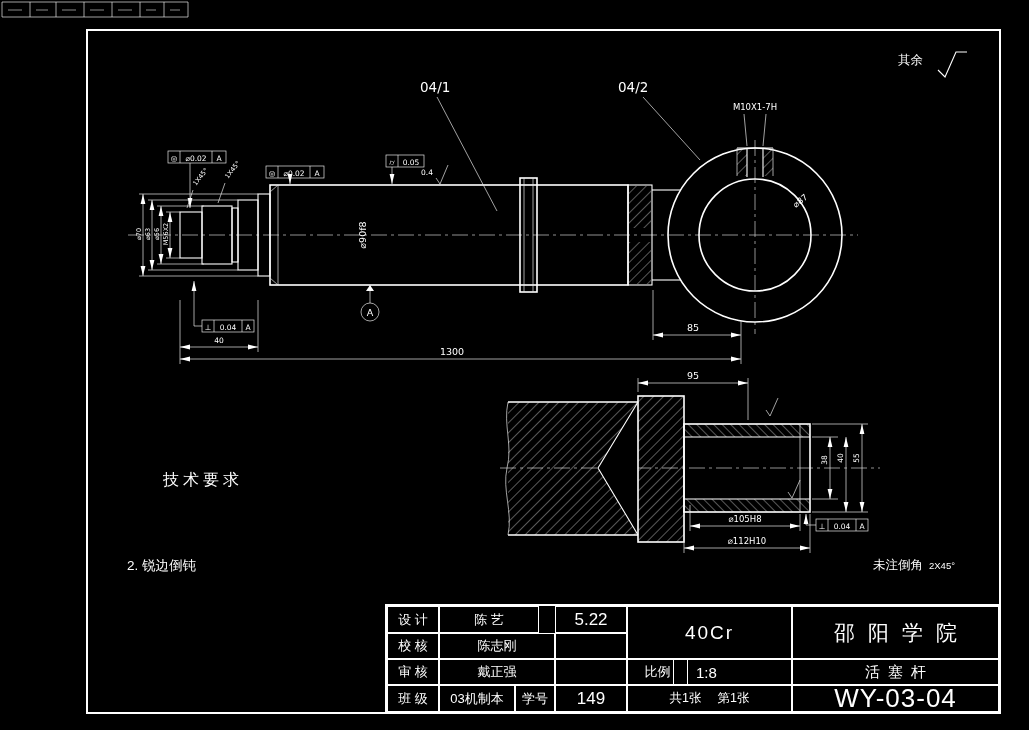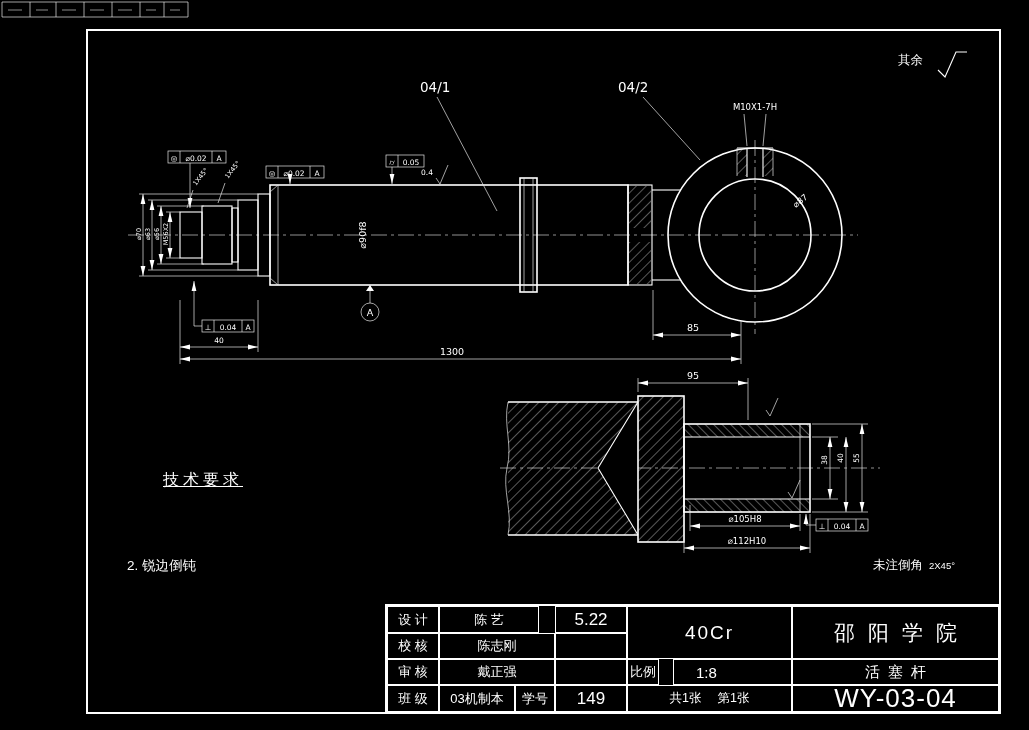--- a/index.html
+++ b/index.html
@@ -9,21 +9,21 @@
   svg .thick{stroke:#fff;stroke-width:2;fill:none}
   svg .thick2{stroke:#fff;stroke-width:1.6;fill:none}
   svg .med{stroke:#fff;stroke-width:1.1;fill:none}
   svg .thin{stroke:#e6e6e6;stroke-width:0.7;fill:none}
   svg .cl{stroke:#cfcfcf;stroke-width:0.7;fill:none;stroke-dasharray:16 4 3 4}
   svg text{fill:#fff;font-family:"DejaVu Sans", sans-serif;}
   .t6{font-size:6.5px}.t7{font-size:7.5px}.t8{font-size:8.5px}
   .t9{font-size:9.5px}.t12{font-size:12.5px}.t13{font-size:13.5px}
   
   .ov{position:absolute;color:#fff;white-space:nowrap;}
-  .tr-title{left:163px;top:470px;font-size:16px;letter-spacing:4px;text-decoration:underline;}
+  .tr-title{left:163px;top:470px;font-size:16px;letter-spacing:4px;}
   .tr-item{left:127px;top:528px;font-size:13.5px;}
   .tr-item2{left:127px;top:557px;font-size:13.5px;}
   .tr-item .dia{font-size:17px;letter-spacing:1px;}
   .tr-item .val{font-size:16px;letter-spacing:1px;}
   .chamfer{left:873px;top:557px;font-size:12.5px;}
   .chamfer .cv{font-size:9.5px;margin-left:6px;}
   
   .tb{position:absolute;left:385px;top:604px;width:612px;height:106px;
       border:2px solid #fff;color:#fff;}
   .tb .c{position:absolute;box-sizing:border-box;border:1px solid #fff;
@@ -307,21 +307,21 @@
   <div class="c" style="left:52px;top:27px;width:116px;height:26px">陈志刚</div>
   <div class="c" style="left:168px;top:27px;width:72px;height:26px"></div>
   <div class="c" style="left:0;top:53px;width:52px;height:26px">审 核</div>
   <div class="c" style="left:52px;top:53px;width:116px;height:26px">戴正强</div>
   <div class="c" style="left:168px;top:53px;width:72px;height:26px"></div>
   <div class="c" style="left:0;top:79px;width:52px;height:27px">班 级</div>
   <div class="c" style="left:52px;top:79px;width:76px;height:27px">03机制本</div>
   <div class="c" style="left:128px;top:79px;width:40px;height:27px">学号</div>
   <div class="c f17" style="left:168px;top:79px;width:72px;height:27px">149</div>
   <div class="c mat" style="left:240px;top:0;width:165px;height:53px">40Cr</div>
-  <div class="c" style="left:240px;top:53px;width:32px;height:26px">比例</div>
+  <div class="c" style="left:240px;top:53px;width:61px;height:26px">比例</div>
   <div class="c scaleval" style="left:286px;top:53px;width:119px;height:26px">1:8</div>
   <div class="c sheets" style="left:240px;top:79px;width:165px;height:27px">
     <span>共1张</span>
     <span>第1张</span>
   </div>
   <div class="c part" style="left:405px;top:53px;width:207px;height:26px">活塞杆</div>
   <div class="c school" style="left:405px;top:0;width:207px;height:53px">邵阳学院</div>
   <div class="c dno" style="left:405px;top:79px;width:207px;height:27px">WY-03-04</div>
 </div>
 

